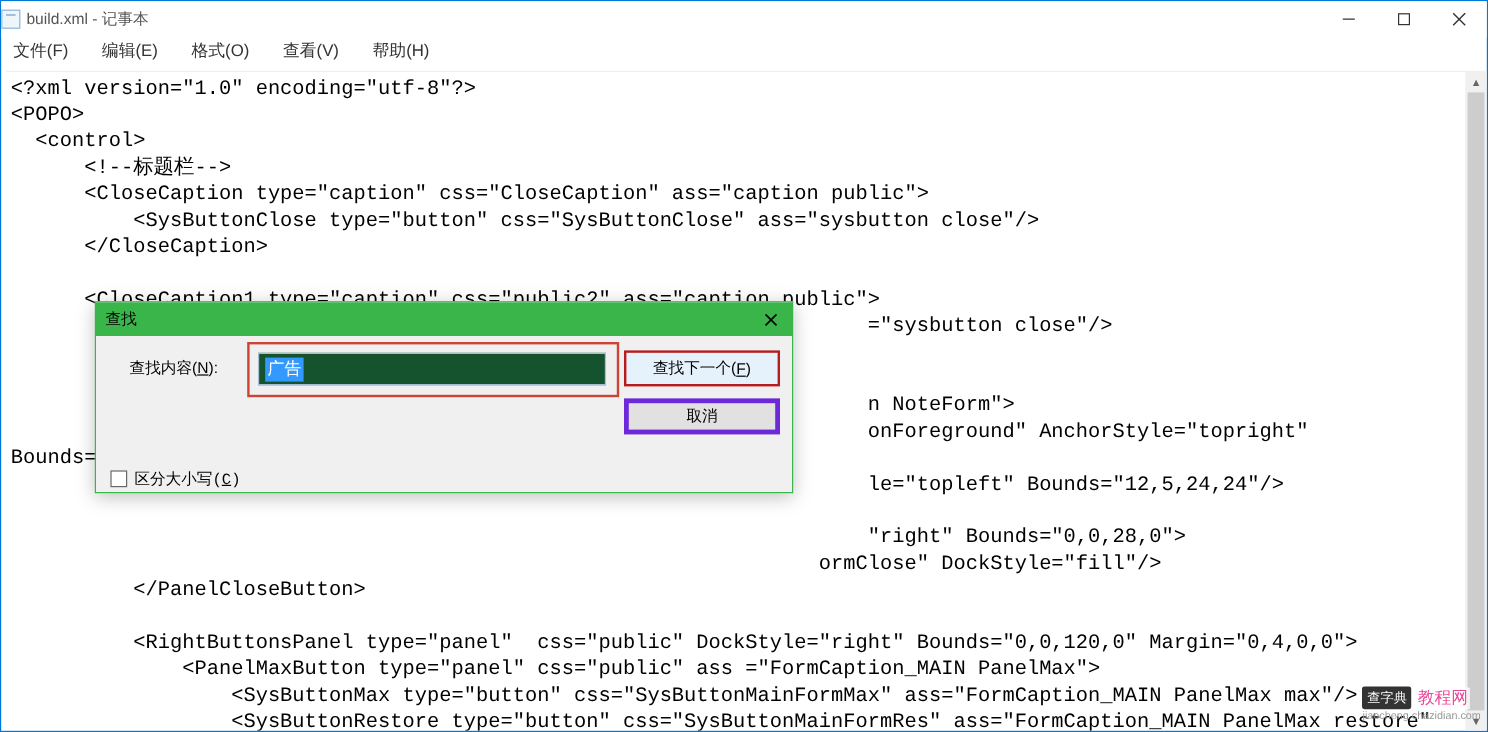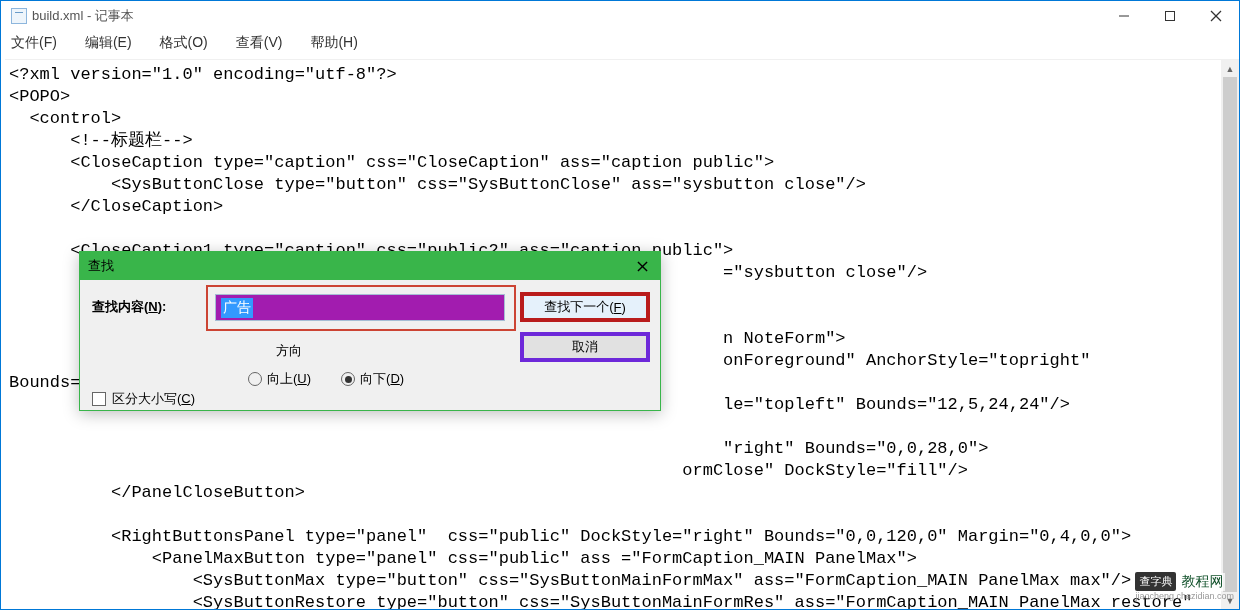--- a/index.html
+++ b/index.html
@@ -13,21 +13,21 @@
       overflow: hidden;
       border: 1px solid #0078d7;
     }
     
     
     .titlebar {
       height: 30px;
       background: #ffffff;
       display: flex;
       align-items: center;
-      padding-left: 10px;
+      padding-left: 0;
       position: relative;
     }
     .titlebar .icon {
       width: 16px; height: 16px;
       background: #eef5fb;
       border: 1px solid #8db6dd;
       margin-right: 5px;
       display: inline-block;
       position: relative;
     }
@@ -126,45 +126,44 @@
       display: flex; align-items: center; justify-content: center;
     }
     .find-title .close svg { width: 11px; height: 11px; stroke: #000; stroke-width: 1.5; }
     .find-body {
       padding: 12px 10px 10px 12px;
       position: relative;
       height: calc(100% - 28px);
     }
     .find-row {
       position: absolute;
-      left: 12px; top: 18px;
+      left: 28px; top: 18px;
       display: flex;
       align-items: flex-start;
-      font-weight: bold;
     }
     .find-label {
       font-size: 13px;
       margin-right: 20px;
       color: #000;
     }
     .find-label u { text-decoration: underline; }
     .red-box {
       position: absolute;
       left: 126px; top: 5px;
       width: 310px; height: 46px;
       border: 2px solid #cc4433;
       pointer-events: none;
     }
     .find-input {
       position: absolute;
       left: 135px; top: 14px;
       width: 290px;
       height: 27px;
       border: 1px solid #a6bdd4;
-      background: #a21caf;
+      background: #14532d;
       padding: 3px 5px;
       font-size: 14px;
     }
     .find-input .sel {
       background: #3399ff;
       color: #fff;
       padding: 1px 2px;
       display: inline-block;
     }
     .btn {
@@ -172,21 +171,21 @@
       right: 10px;
       width: 130px; height: 30px;
       border: 4px solid #6d28d9;
       background: #e1e1e1;
       font-size: 13px;
       display: flex; align-items: center; justify-content: center;
     }
     .btn.primary {
       top: 12px;
       background: #e5f1fb;
-      border: 4px solid #b91c1c;
+      border: 2px solid #b91c1c;
     }
     .btn.cancel { top: 52px; }
     .direction {
       position: absolute;
       left: 168px; top: 62px;
       width: 220px;
     }
     .direction .legend {
       font-size: 13px;
       margin-bottom: 10px;
@@ -204,36 +203,37 @@
       content: "";
       width: 7px; height: 7px;
       border-radius: 50%;
       background: #333;
     }
     .checkbox {
       position: absolute;
       left: 12px; top: 110px;
       display: flex; align-items: center; gap: 6px;
       font-size: 13px;
+      font-family: Liberation Mono, monospace;
     }
     .checkbox .box {
       width: 14px; height: 14px;
       border: 1px solid #666;
       background: #fff;
     }
     .wm-logo {
       background: #333;
       color: #fff;
       font-size: 11px;
       padding: 2px 4px;
       border-radius: 2px;
     }
     .wm-text { 
       font-size: 14px; 
-      color: #14532d;
+      color: #ec4899;
       background: rgba(255,255,255,0.7);
       padding: 0 2px;
     }
     .wm-container {
       position: absolute;
       right: 5px; bottom: 8px;
     }
     .wm-line1 { display: flex; align-items: center; gap: 3px; }
     .wm-url { font-size: 9px; color: #999; text-align: right; }
   </style>
@@ -326,33 +326,20 @@
       <span class="sel">广告</span>
     </div>
     <div class="btn primary">
       <span>查找下一个(</span>
         <u>F</u>
         <span>)</span>
     </div>
     <div class="btn cancel">
       <span>取消</span>
     </div>
-    <div class="direction">
-      <div class="legend">方向</div>
-      <div class="radios">
-        <label class="radio">
-          <span class="circ"></span>
-          <span><span>向上(</span><u>U</u><span>)</span></span>
-        </label>
-        <label class="radio">
-          <span class="circ checked"></span>
-          <span><span>向下(</span><u>D</u><span>)</span></span>
-        </label>
-      </div>
-    </div>
     <label class="checkbox">
       <span class="box"></span>
       <span><span>区分大小写(</span><u>C</u><span>)</span></span>
     </label>
   </div>
 </div>
 
 <div class="wm-container">
   <div class="wm-line1">
     <span class="wm-logo">查字典</span>

